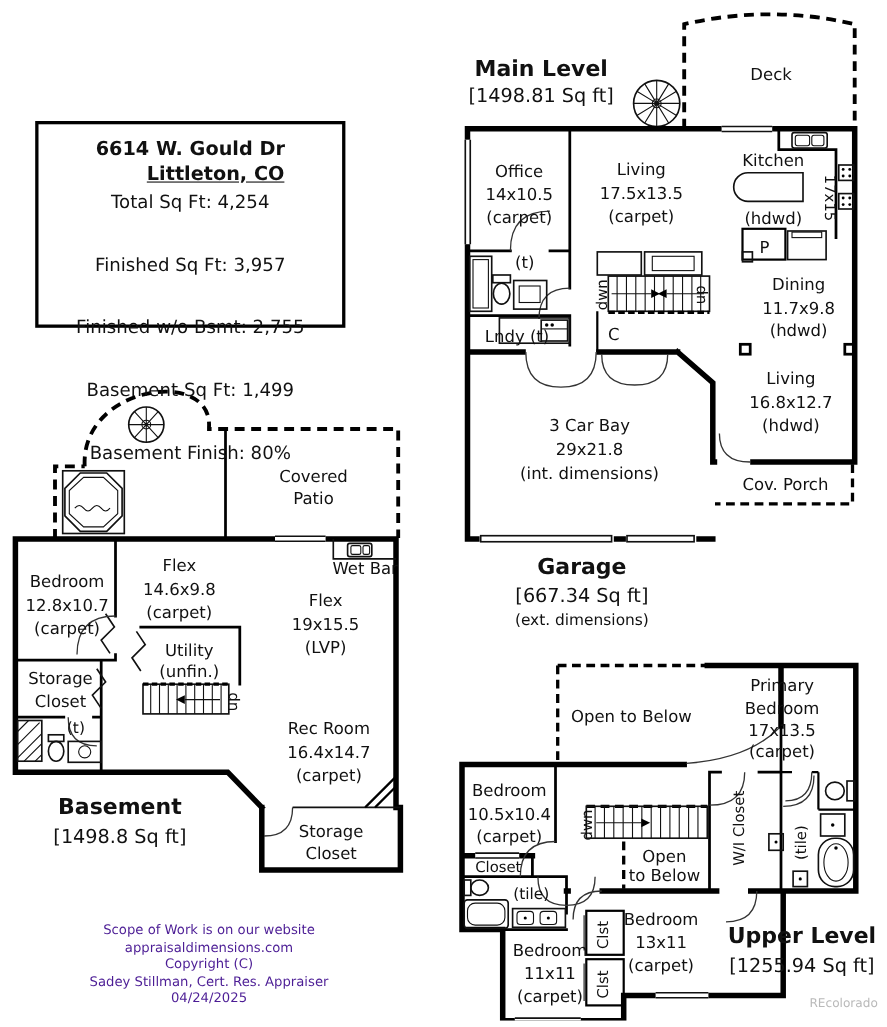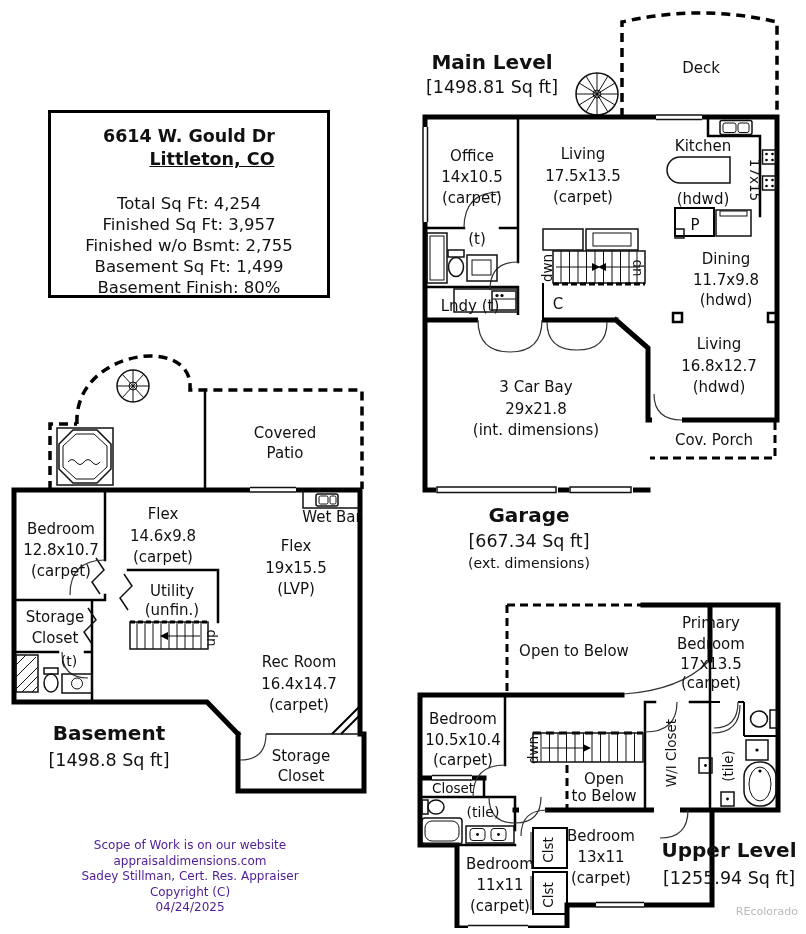--- a/index.html
+++ b/index.html
@@ -17,25 +17,25 @@
   .gap{fill:#ffffff;stroke:none;}
   .arc{stroke:#333;stroke-width:1.2;fill:none;}
   .blk{fill:#000;}
   text{fill:#111;font-family:"DejaVu Sans","Liberation Sans",sans-serif;}
   .lbl{font-size:15px;text-anchor:middle;}
   .lbl13{font-size:13.5px;text-anchor:middle;}
   .ttl{font-size:20px;font-weight:bold;text-anchor:middle;}
   .sqft{font-size:17.5px;text-anchor:middle;}
   .note{font-size:14px;text-anchor:middle;}
   
-  #info-box{position:absolute;left:48px;top:110px;width:282px;height:188px;
+  #info-box{position:absolute;left:32px;top:110px;width:282px;height:188px;
             border:3.5px solid #000;box-sizing:border-box;text-align:center;}
   #info-box .addr{font-size:17.5px;font-weight:bold;margin-top:12px;line-height:23px;}
   #info-box .addr2{font-size:17.5px;font-weight:bold;text-decoration:underline;line-height:23px;margin-left:46px;}
-  #info-box .ln{font-size:16.5px;line-height:21px;}
+  #info-box .ln{font-size:16.5px;line-height:21px;margin-top:36px;}
   
   #footer{position:absolute;left:30px;top:838px;width:320px;text-align:center;
           font-size:12px;line-height:15.5px;color:#4c1d95;}
   
   #watermark{position:absolute;right:8px;bottom:10px;font-size:11px;color:#b9b9b9;}
 </style>
 </head>
 <body>
 
 <div id="page">
@@ -336,29 +336,29 @@
     <text class="lbl" x="601" y="862">13x11</text>
     <text class="lbl" x="601" y="883">(carpet)</text>
     <text class="ttl" x="729" y="857">Upper Level</text>
     <text class="sqft" x="729" y="884">[1255.94 Sq ft]</text>
   </g>
 </svg>
 
   <div id="info-box">
     <div class="addr">6614 W. Gould Dr</div>
     <div class="addr2">Littleton, CO</div>
-    <div class="ln" style="margin-top:22px">Total Sq Ft: 4,254</div>
+    <div class="ln" style="margin-top:2px">Total Sq Ft: 4,254</div>
     <div class="ln">Finished Sq Ft: 3,957</div>
     <div class="ln">Finished w/o Bsmt: 2,755</div>
     <div class="ln">Basement Sq Ft: 1,499</div>
     <div class="ln">Basement Finish: 80%</div>
   </div>
 
   <div id="footer">
     <div>Scope of Work is on our website</div>
     <div>appraisaldimensions.com</div>
+    <div>Copyright (C)</div>
     <div>Sadey Stillman, Cert. Res. Appraiser</div>
-    <div>Copyright (C)</div>
     <div>04/24/2025</div>
   </div>
 
   <div id="watermark">REcolorado</div>
 </div>
 
 </body></html>

